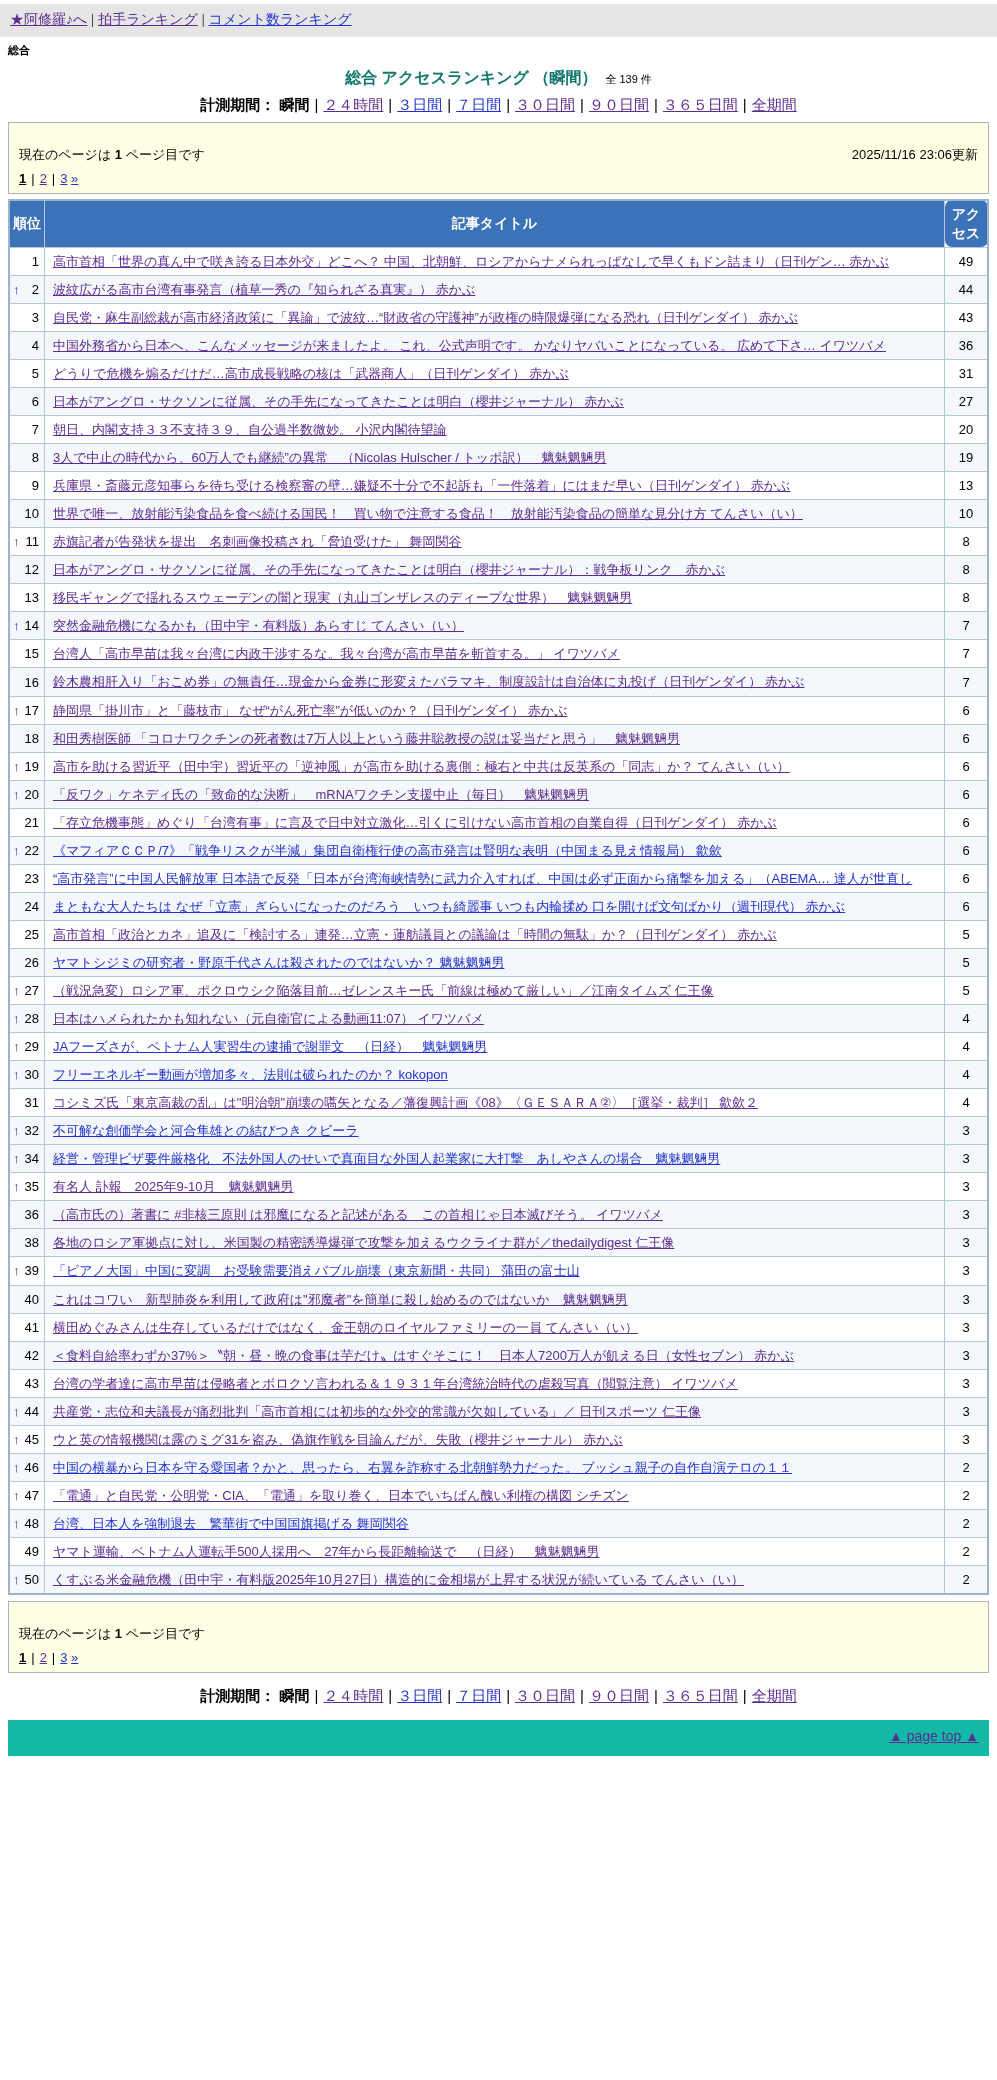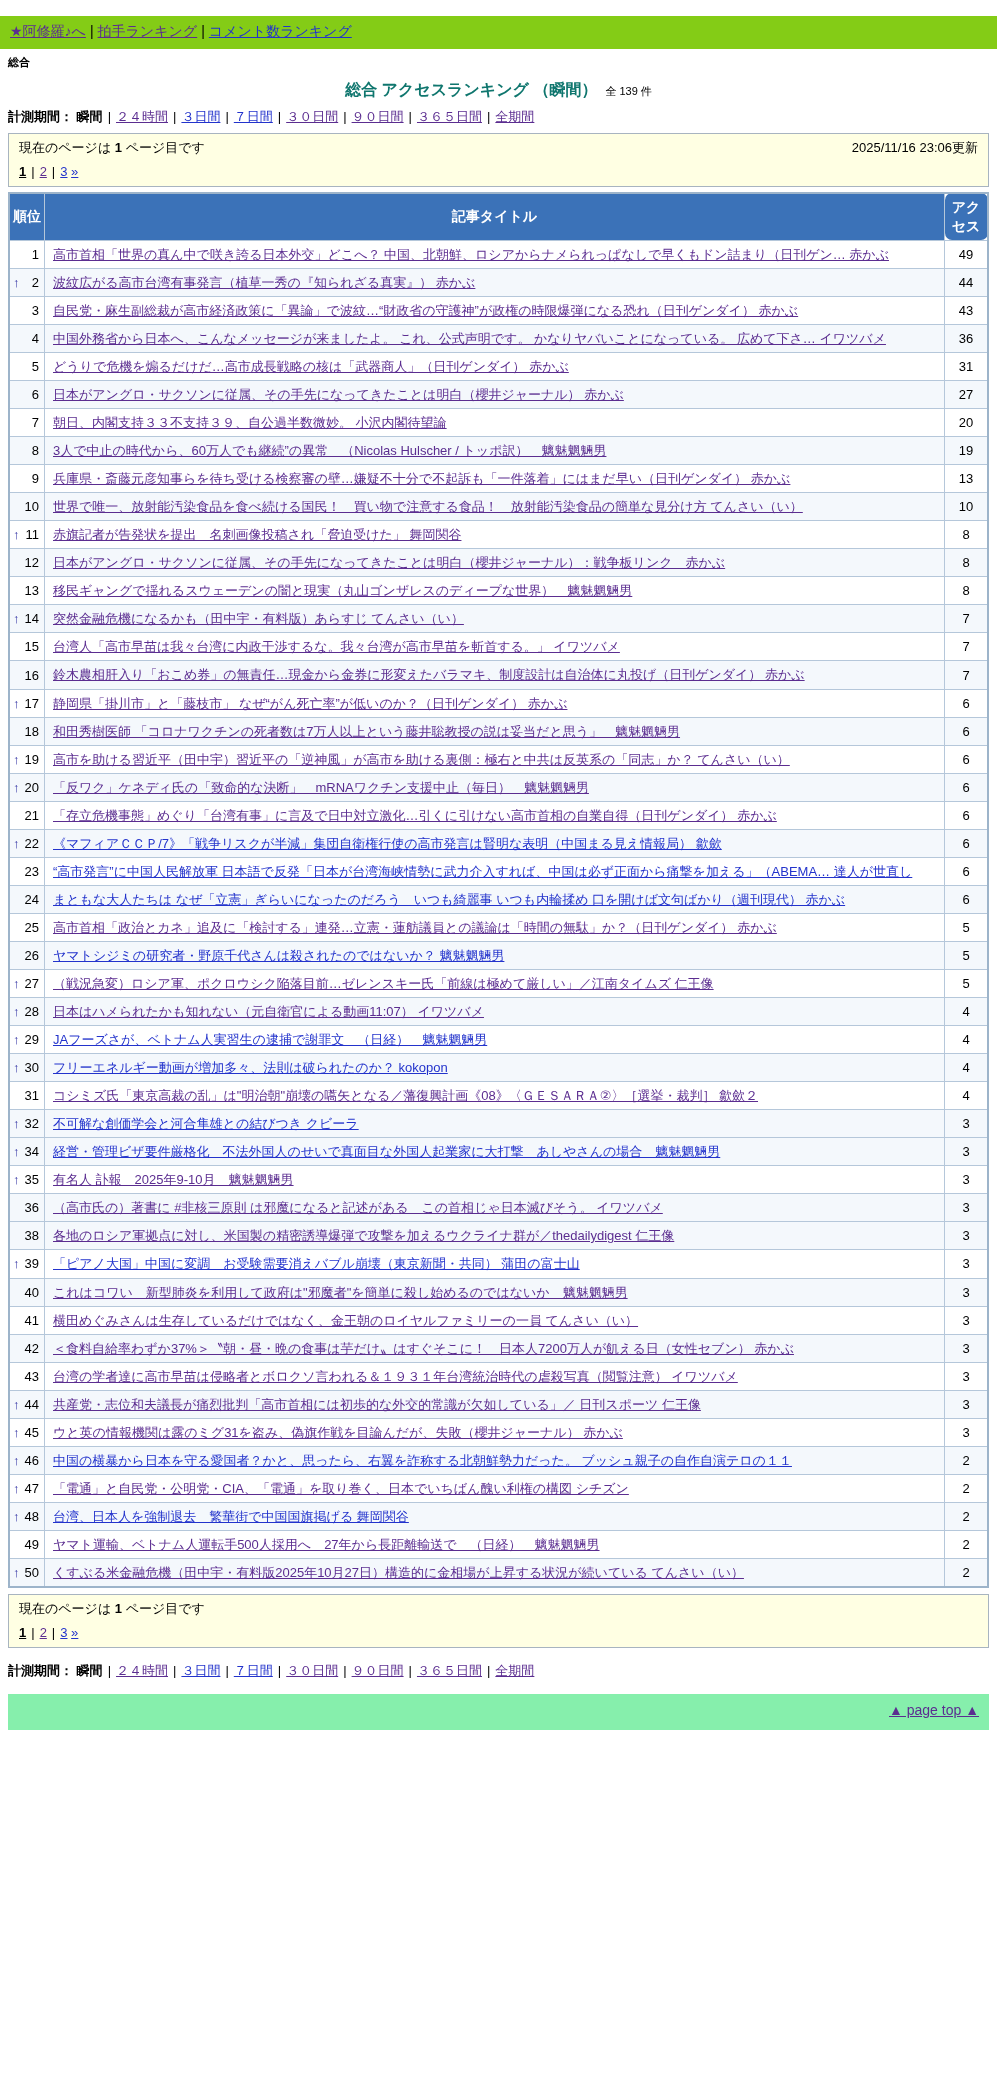--- a/index.html
+++ b/index.html
@@ -2,52 +2,52 @@
 <html><head>
 <meta charset="utf-8">
 <style>
   html,body { margin:0; padding:0; background:#ffffff; }
   body { font-family:"Liberation Sans","DejaVu Sans",sans-serif; color:#000; font-size:13px; }
   a { text-decoration:underline; cursor:pointer; }
   a.v { color:#5b2d90; }
   a.u { color:#2333cc; }
   .sep { color:#000; padding:0 4px; }
 
-  .topbar { background:#84cc16; margin-top:16px; padding:7px 10px 8px; font-size:14px; }
+  .topbar { background:#e5e5e5; margin-top:4px; padding:7px 10px 8px; font-size:14px;font-family:Liberation Serif, serif; }
   .content { padding:0 8px 30px; }
 
   .board-label { font-size:11px; font-weight:bold; margin:6px 0 2px; }
   .title-line { text-align:center; margin:10px 0 2px; }
   .page-title { color:#0f766e; font-weight:bold; font-size:16px;margin-top:40px; }
   .total-count { font-size:11px; margin-left:8px; color:#000; }
 
-  .period-line { font-size:13px; margin:7px 0; }
+  .period-line { text-align:center; font-size:15px; margin:7px 0; }
   .period-label { font-weight:bold; }
   .period-current { font-weight:bold; }
   .period-line .sep { padding:0 5px; }
 
-  .pager-box { background:#ffffe3; border:1px solid #a8b4c0; padding:5px 10px 7px; font-size:13px; margin-top:6px; }
+  .pager-box { background:#ffffe3; border:1px solid #a8b4c0; padding:23px 10px 7px; font-size:13px; margin-top:6px; }
   .pager-line1 { display:flex; justify-content:space-between; align-items:baseline; }
   .pager-pages { margin-top:7px; }
   .pager-pages .sep { padding:0 5px; }
   .page-current { font-weight:bold; text-decoration:underline; color:#000; }
   .page-num-bold { font-weight:bold; }
 
   table.rank { width:100%; border-collapse:collapse; margin-top:5px; border:2px solid #9db4ca; }
   table.rank th, table.rank td { border:1px solid #b5c7da; }
   thead th { background:#3b72b8; color:#fff; font-size:14px; font-weight:bold; padding:4px 2px; line-height:1.35; }
   th.col-rank { width:30px; }
   th.col-access { width:38px;border-radius:7px; }
   td.rank-cell { text-align:right; padding:3px 5px 3px 3px; vertical-align:middle; white-space:nowrap; }
   td.rank-cell .arrow { float:left; color:#2e2ea2; font-weight:bold; }
   td.title-cell { padding:3px 8px; line-height:1.62; }
   td.access-cell { text-align:center; vertical-align:middle; }
   tr.alt td { background:#f4f8fc; }
 
-  .pagetop-bar { background:#86efac; margin-top:14px; padding:8px 10px 12px; text-align:right; font-size:14px; }
+  .pagetop-bar { background:#14b8a6; margin-top:14px; padding:8px 10px 12px; text-align:right; font-size:14px; }
 </style>
 </head>
 <body>
 
 <div class="topbar" id="menu-bar"><a class="v">★阿修羅♪へ</a><span class="sep">|</span><a class="v">拍手ランキング</a><span class="sep">|</span><a class="u">コメント数ランキング</a></div>
 
 <div class="content">
 
   <div class="board-label">総合</div>
 

